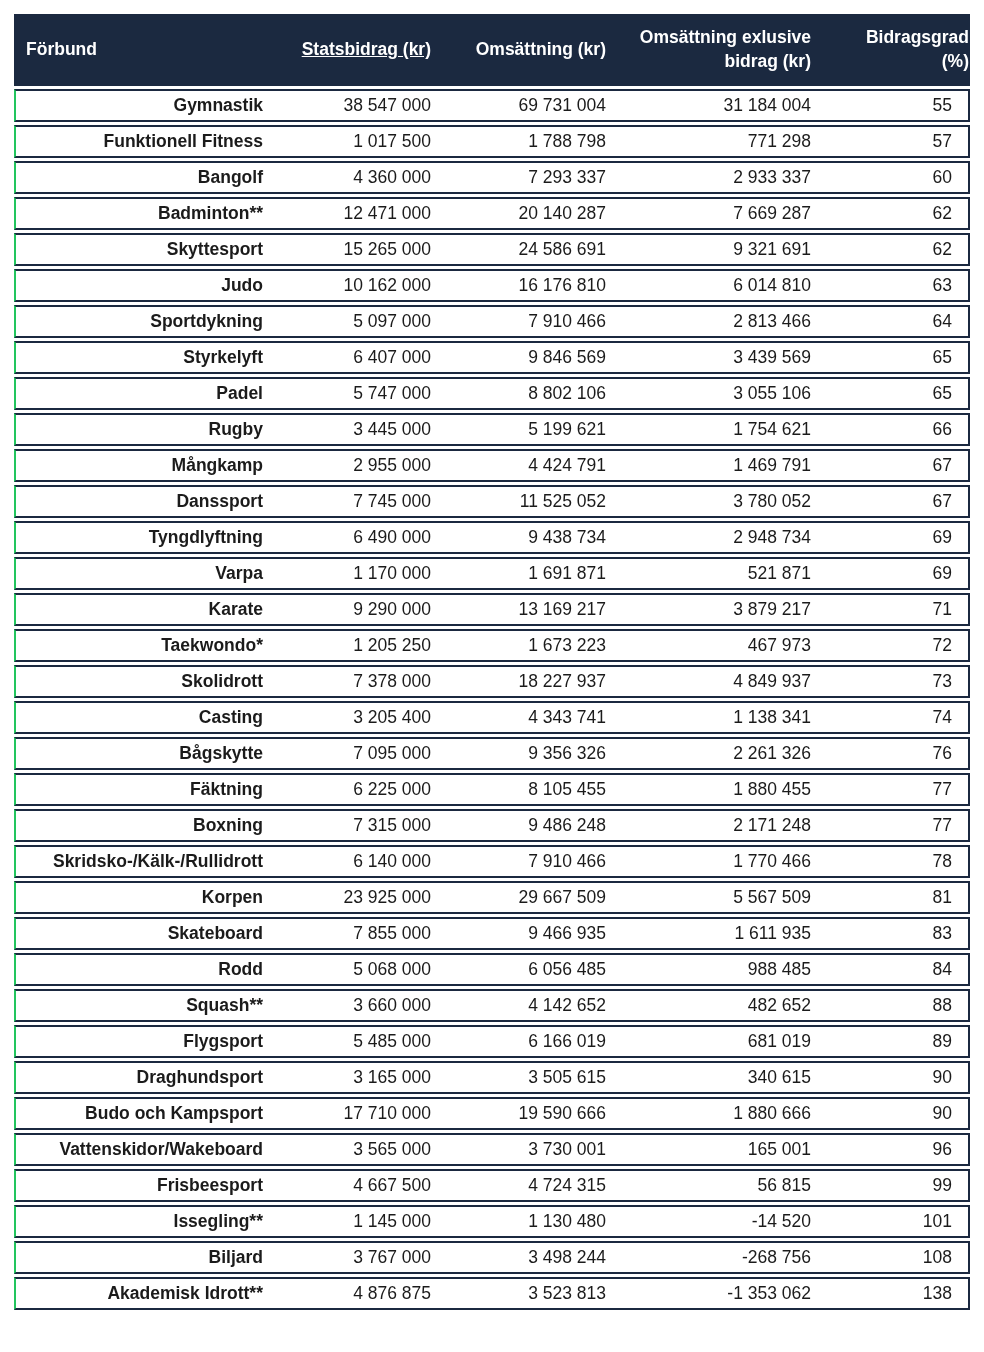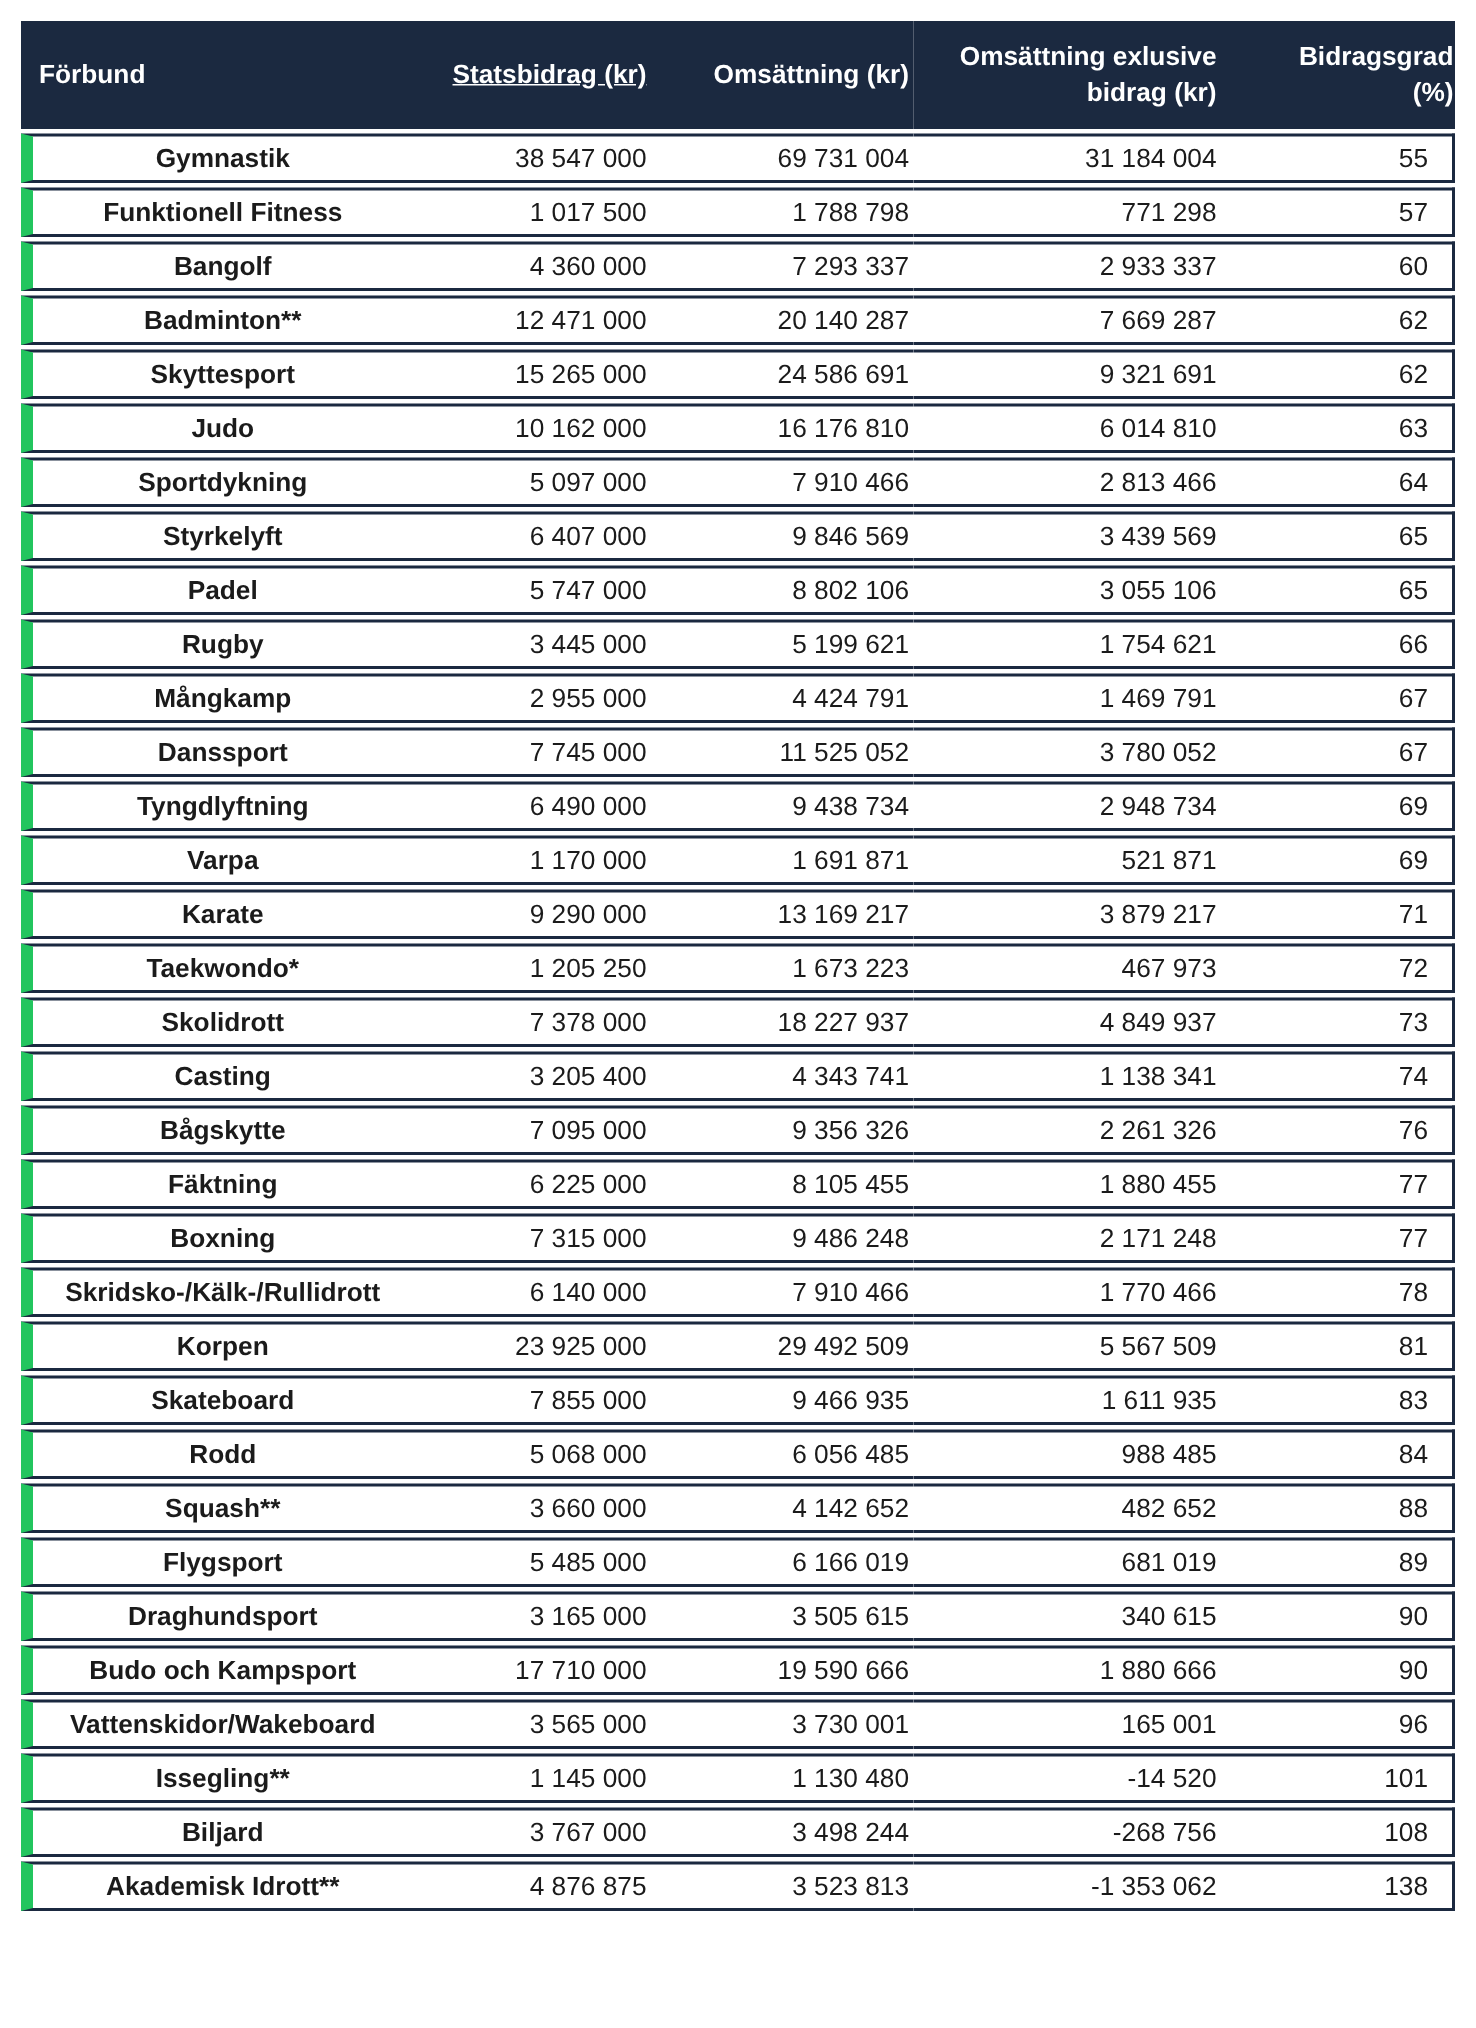--- a/index.html
+++ b/index.html
@@ -53,23 +53,23 @@
     font-size: 17.5px;
     line-height: 21px;
     padding-top: 4px;
     padding-bottom: 4px;
     border-top: 2px solid #1b2940;
     border-bottom: 2px solid #1b2940;
     white-space: nowrap;
     overflow: hidden;
   }
   tbody td.col-0 {
-    border-left: 8px solid #22c55e;
+    border-left: 2px solid #22c55e;
     font-weight: 700;
-    text-align: center;
+    text-align: right;
     padding-left: 12px;
   }
   tbody td.col-1 { text-align: right; padding-right: 3px; }
   tbody td.col-2 { text-align: right; padding-right: 3px; }
   tbody td.col-3 { text-align: right; padding-right: 3px; }
   tbody td.col-4 {
     border-right: 2px solid #1b2940;
     text-align: right;
     padding-right: 16px;
   }
@@ -246,21 +246,21 @@
         <tr>
           <td class="col-0">Skridsko-/Kälk-/Rullidrott</td>
           <td class="col-1">6 140 000</td>
           <td class="col-2">7 910 466</td>
           <td class="col-3">1 770 466</td>
           <td class="col-4">78</td>
         </tr>
         <tr>
           <td class="col-0">Korpen</td>
           <td class="col-1">23 925 000</td>
-          <td class="col-2">29 492 509</td>
+          <td class="col-2">29 667 509</td>
           <td class="col-3">5 567 509</td>
           <td class="col-4">81</td>
         </tr>
         <tr>
           <td class="col-0">Skateboard</td>
           <td class="col-1">7 855 000</td>
           <td class="col-2">9 466 935</td>
           <td class="col-3">1 611 935</td>
           <td class="col-4">83</td>
         </tr>
@@ -300,20 +300,27 @@
           <td class="col-4">90</td>
         </tr>
         <tr>
           <td class="col-0">Vattenskidor/Wakeboard</td>
           <td class="col-1">3 565 000</td>
           <td class="col-2">3 730 001</td>
           <td class="col-3">165 001</td>
           <td class="col-4">96</td>
         </tr>
         <tr>
+          <td class="col-0">Frisbeesport</td>
+          <td class="col-1">4 667 500</td>
+          <td class="col-2">4 724 315</td>
+          <td class="col-3">56 815</td>
+          <td class="col-4">99</td>
+        </tr>
+        <tr>
           <td class="col-0">Issegling**</td>
           <td class="col-1">1 145 000</td>
           <td class="col-2">1 130 480</td>
           <td class="col-3">-14 520</td>
           <td class="col-4">101</td>
         </tr>
         <tr>
           <td class="col-0">Biljard</td>
           <td class="col-1">3 767 000</td>
           <td class="col-2">3 498 244</td>

